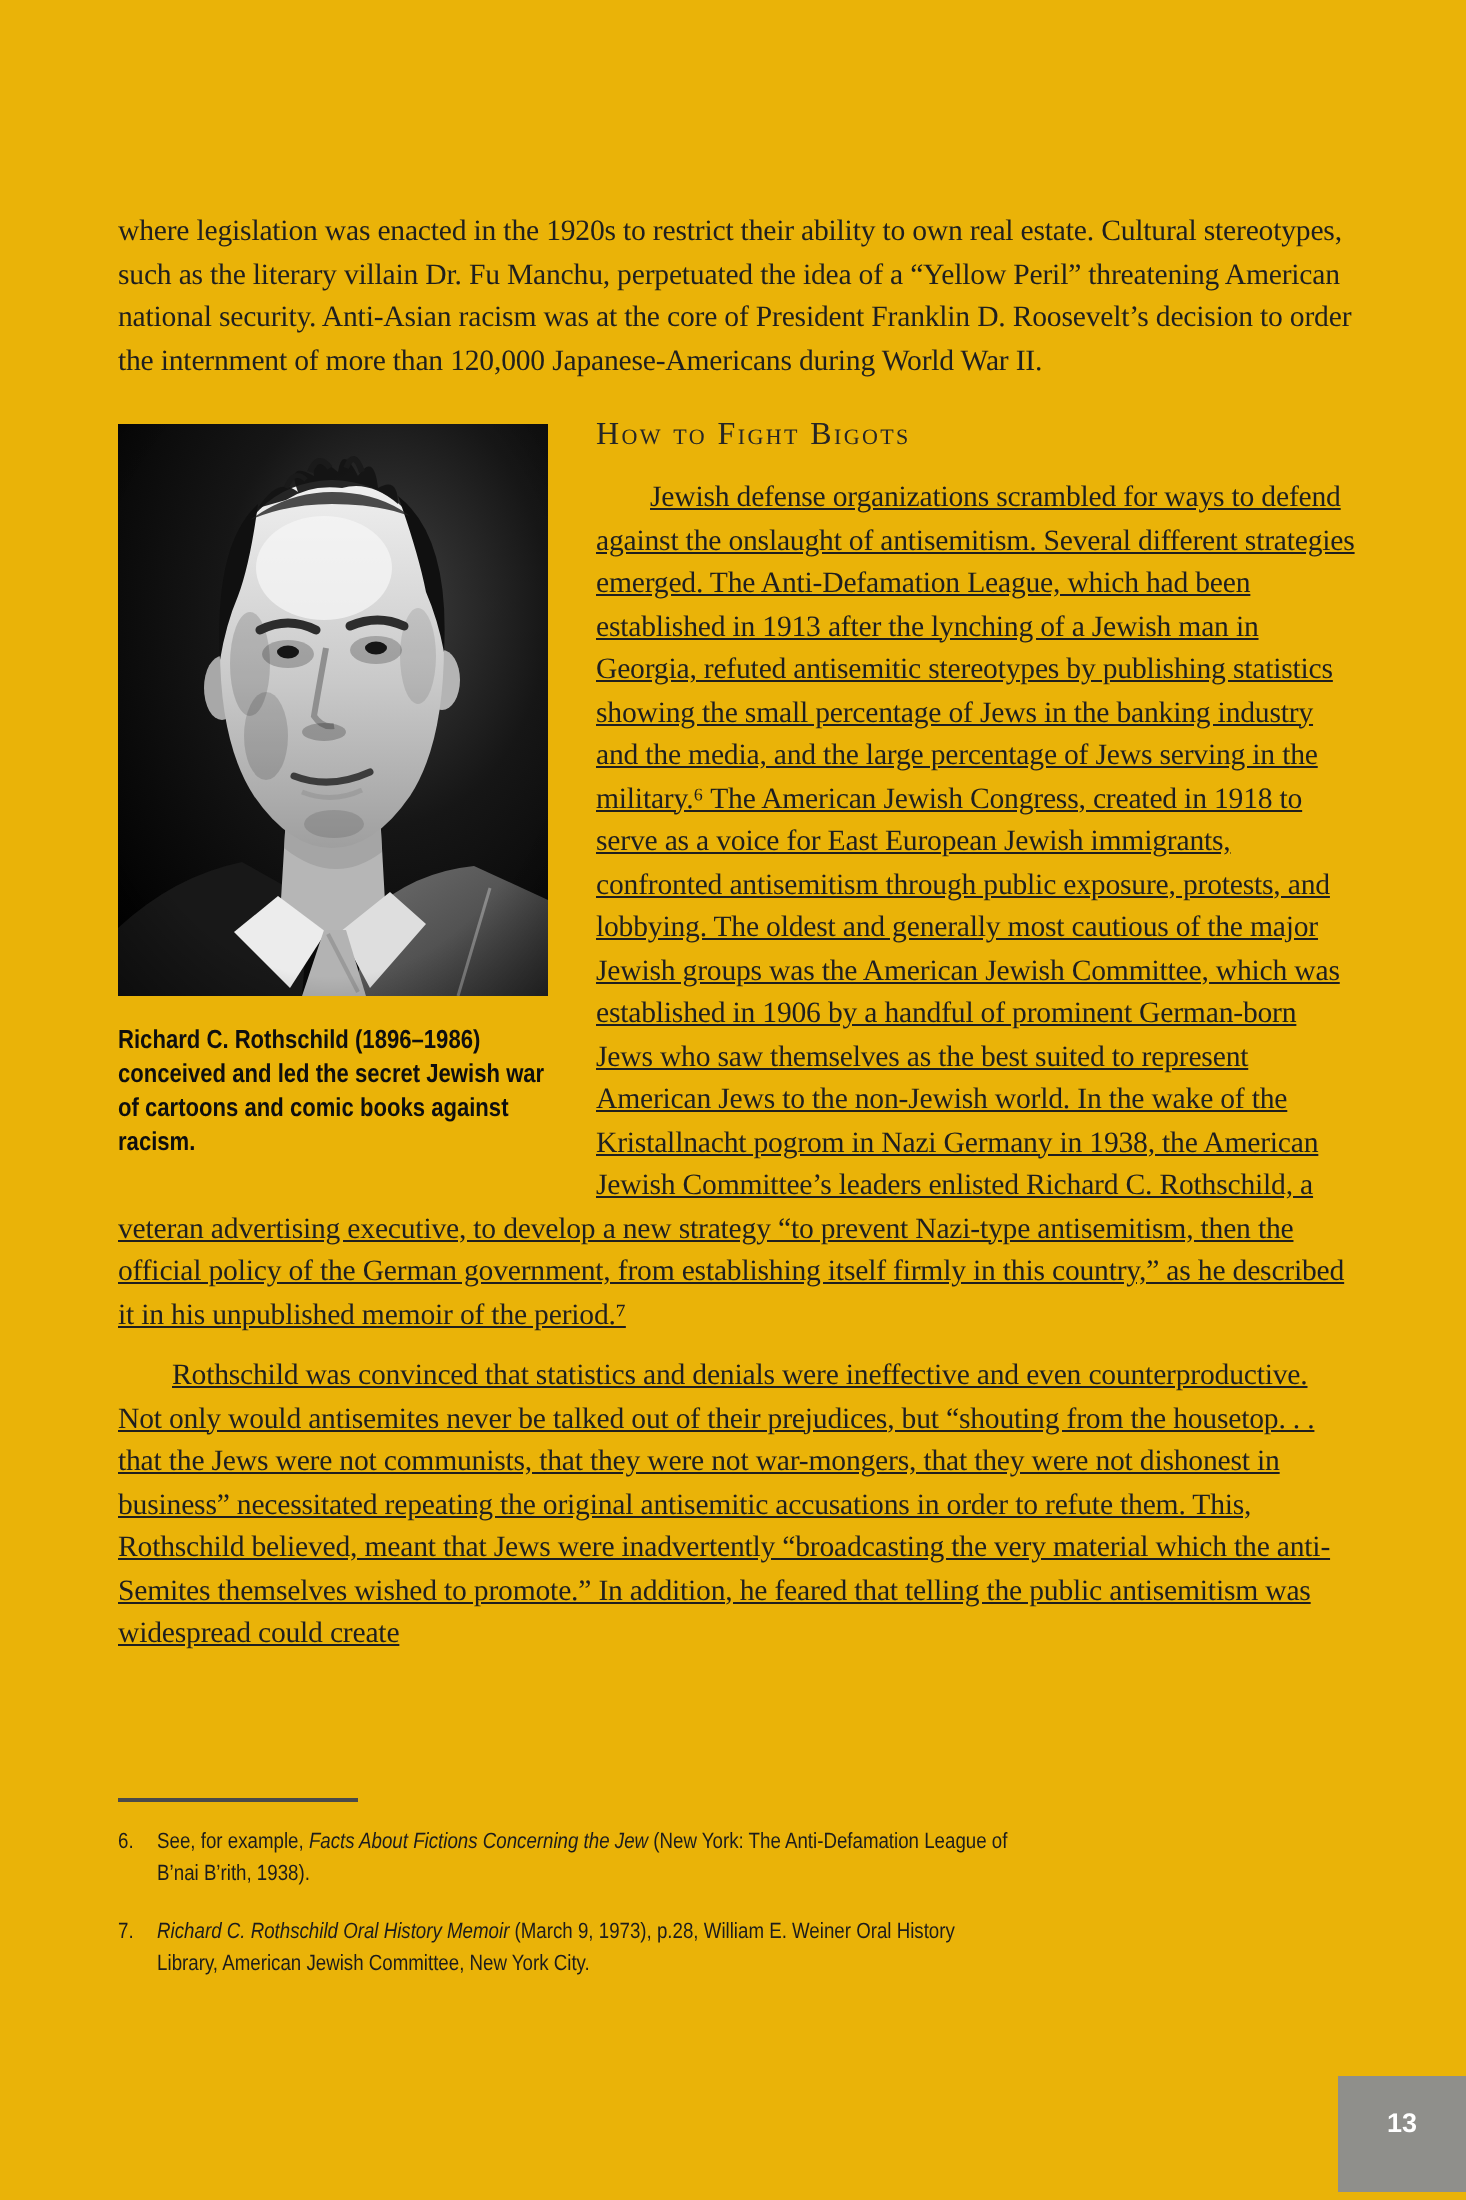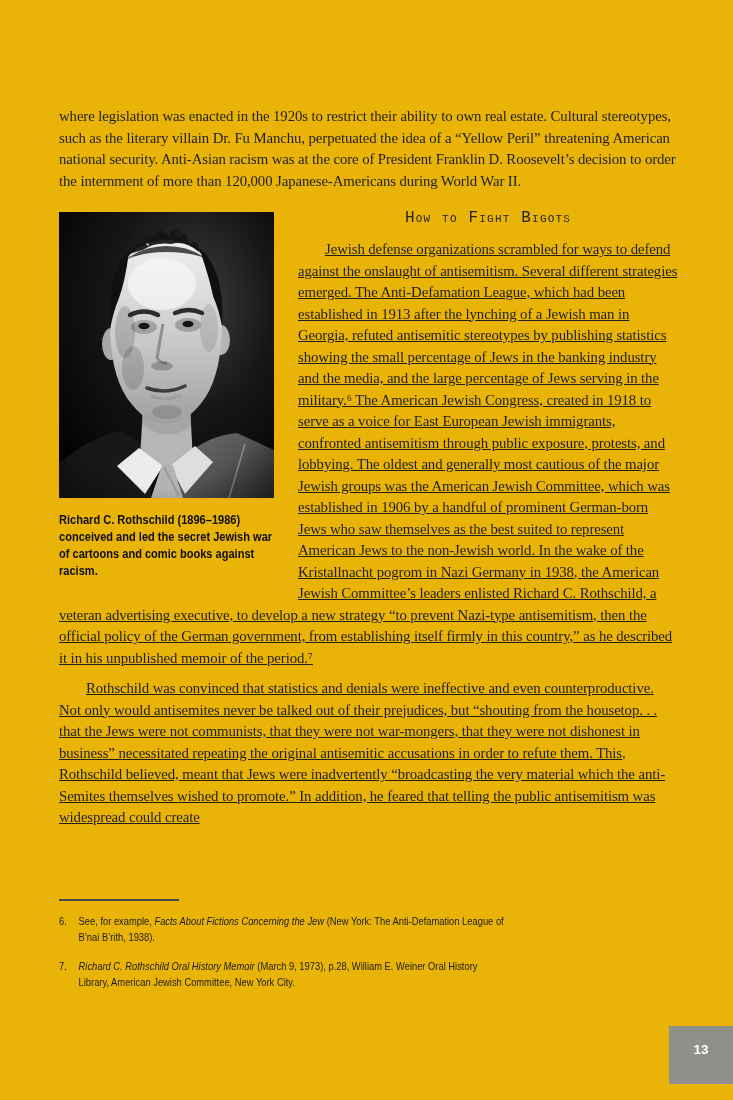--- a/index.html
+++ b/index.html
@@ -44,24 +44,22 @@
     font-family: "Liberation Sans", "DejaVu Sans", sans-serif;
     font-weight: bold;
     font-size: 13px;
     line-height: 17px;
     color: #0e0e0e;
   }
   .heading {
     font-variant: small-caps;
     font-size: 16px;
     letter-spacing: 1.2px;
-    text-align: center;
     margin: 0 0 12px 0;
     color: #262626;
-    font-family: Liberation Mono, monospace;
   }
   .indent { text-indent: 27px; text-decoration: underline; }
   .para1 { margin-bottom: 9px; }
   .footnotes {
     position: absolute;
     left: 59px;
     top: 899px;
   }
   .fn-rule {
     width: 120px;
@@ -79,21 +77,21 @@
     font-family: "Liberation Sans", "DejaVu Sans", sans-serif;
     font-size: 11px;
     line-height: 15.5px;
     color: #1c1c1c;
     margin-bottom: 14px;
   }
   .fn-num { position: absolute; left: 0; top: 0; }
   .page-badge {
     position: absolute;
     right: 0;
-    bottom: 16px;
+    bottom: 4px;
     width: 64px;
     height: 58px;
     background: #8f8f8b;
     display: flex;
     align-items: center;
     justify-content: center;
     padding-bottom: 12px;
     box-sizing: border-box;
     font-family: "Liberation Sans", "DejaVu Sans", sans-serif;
     font-weight: bold;

